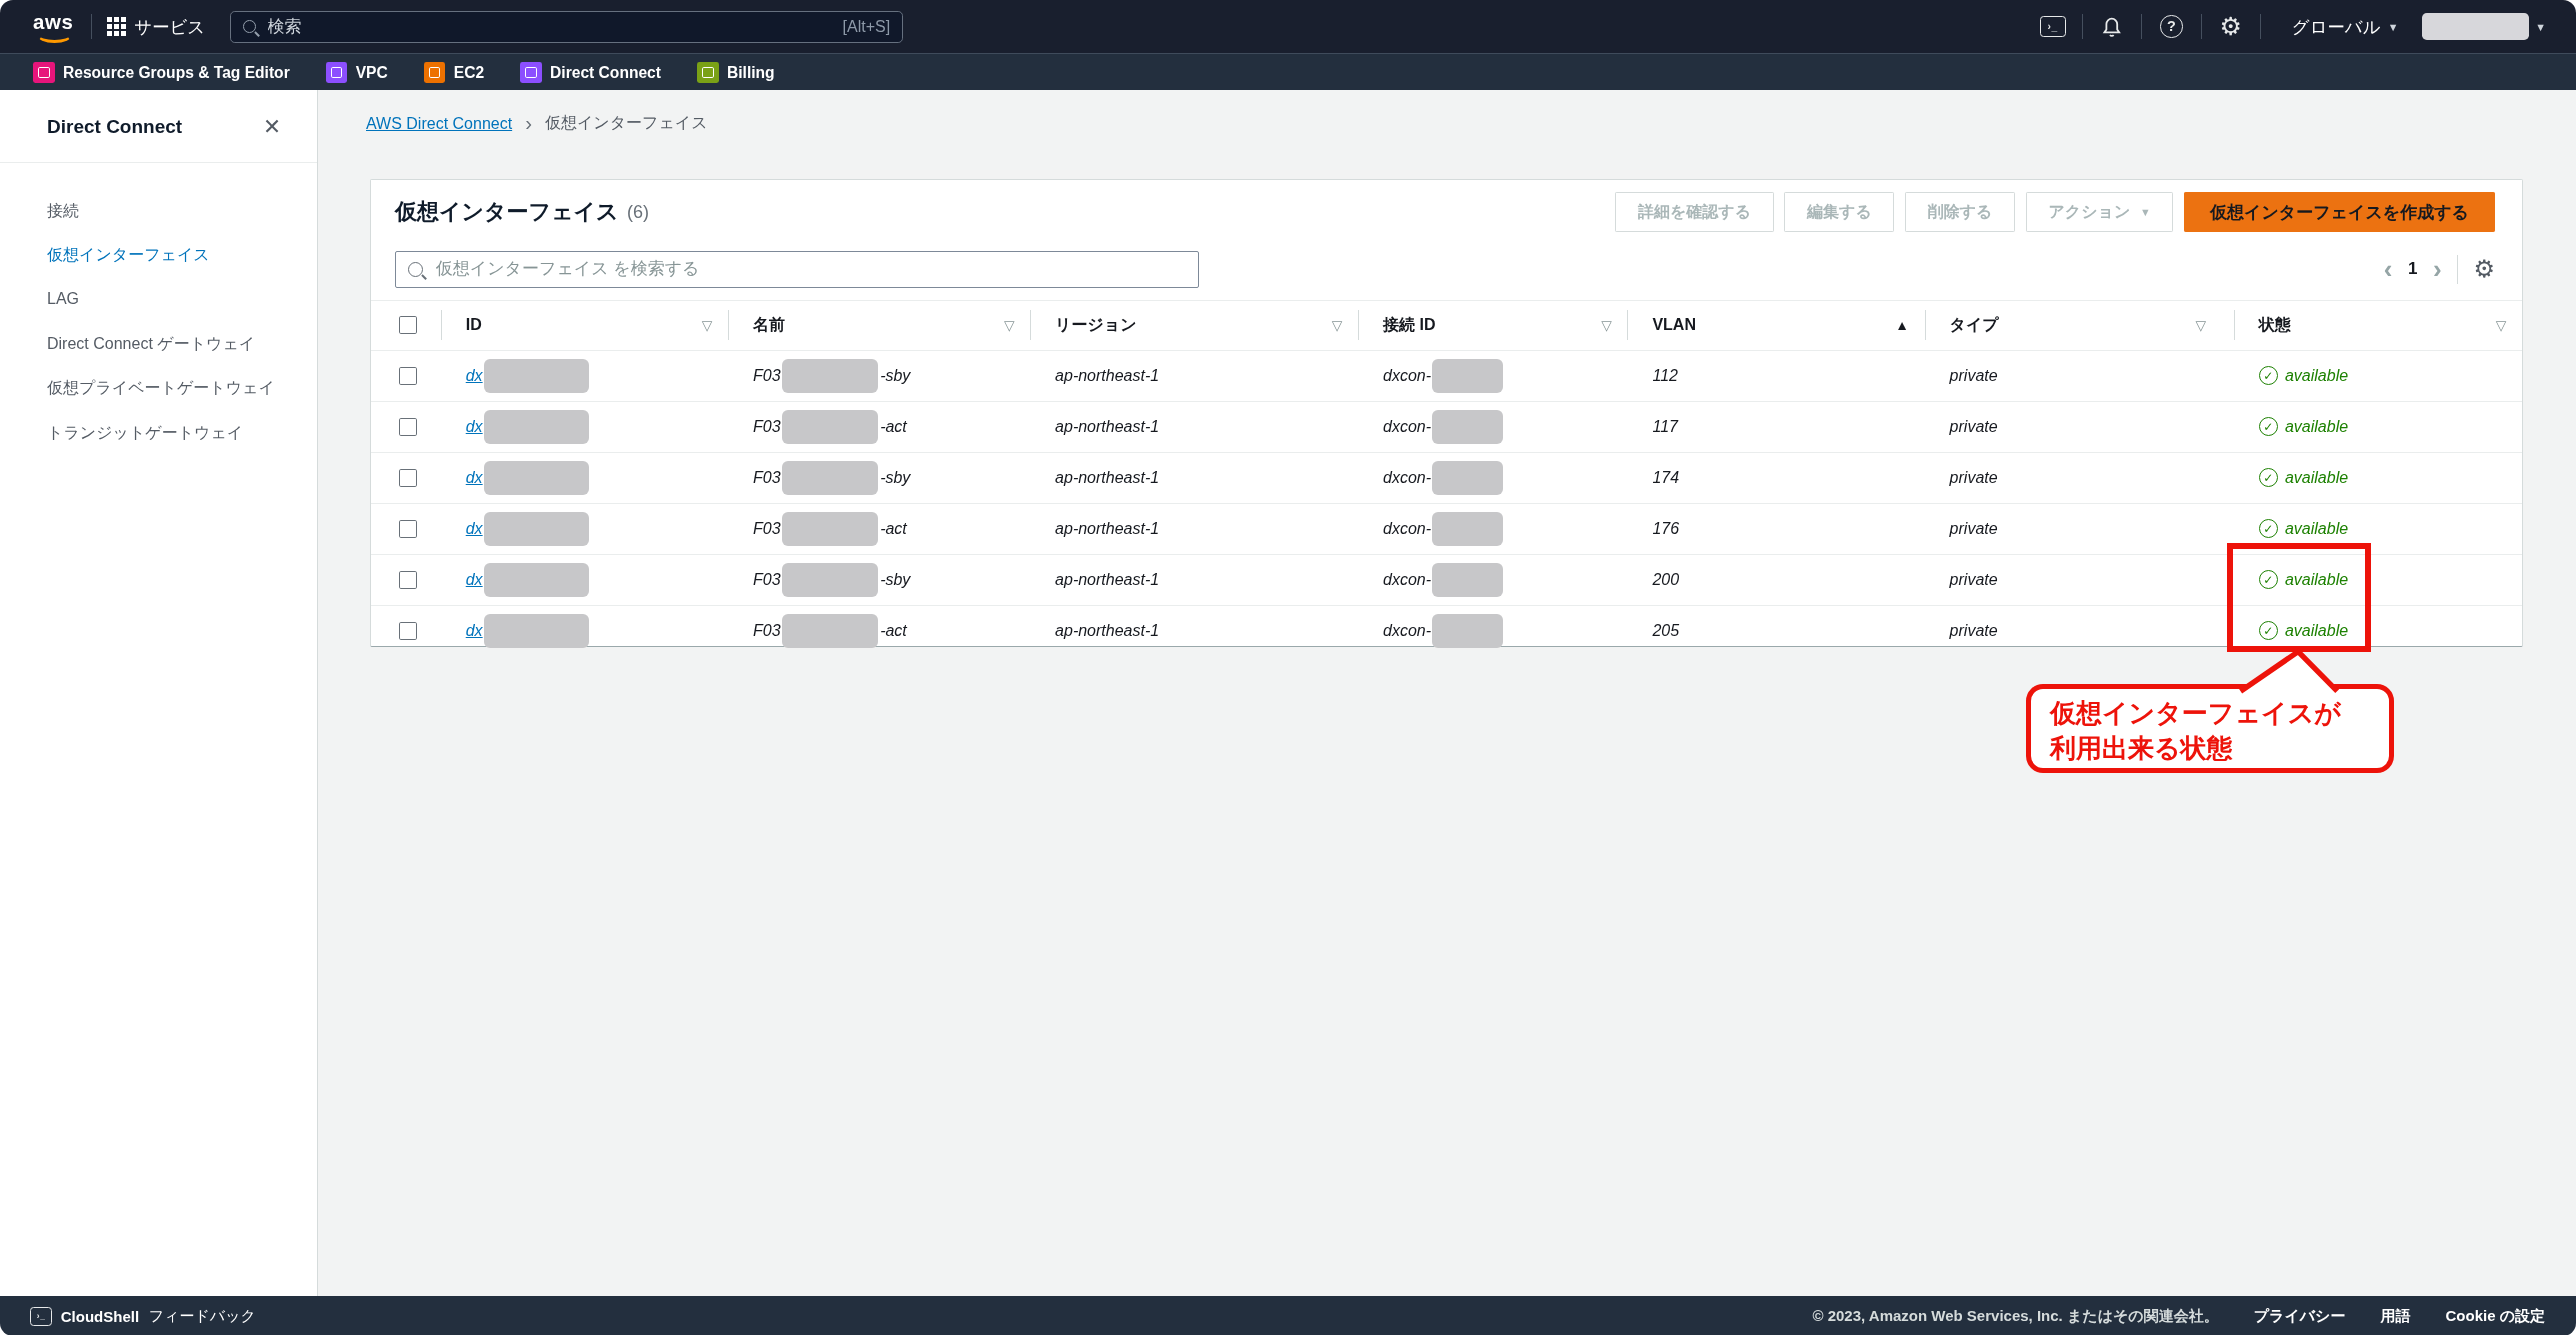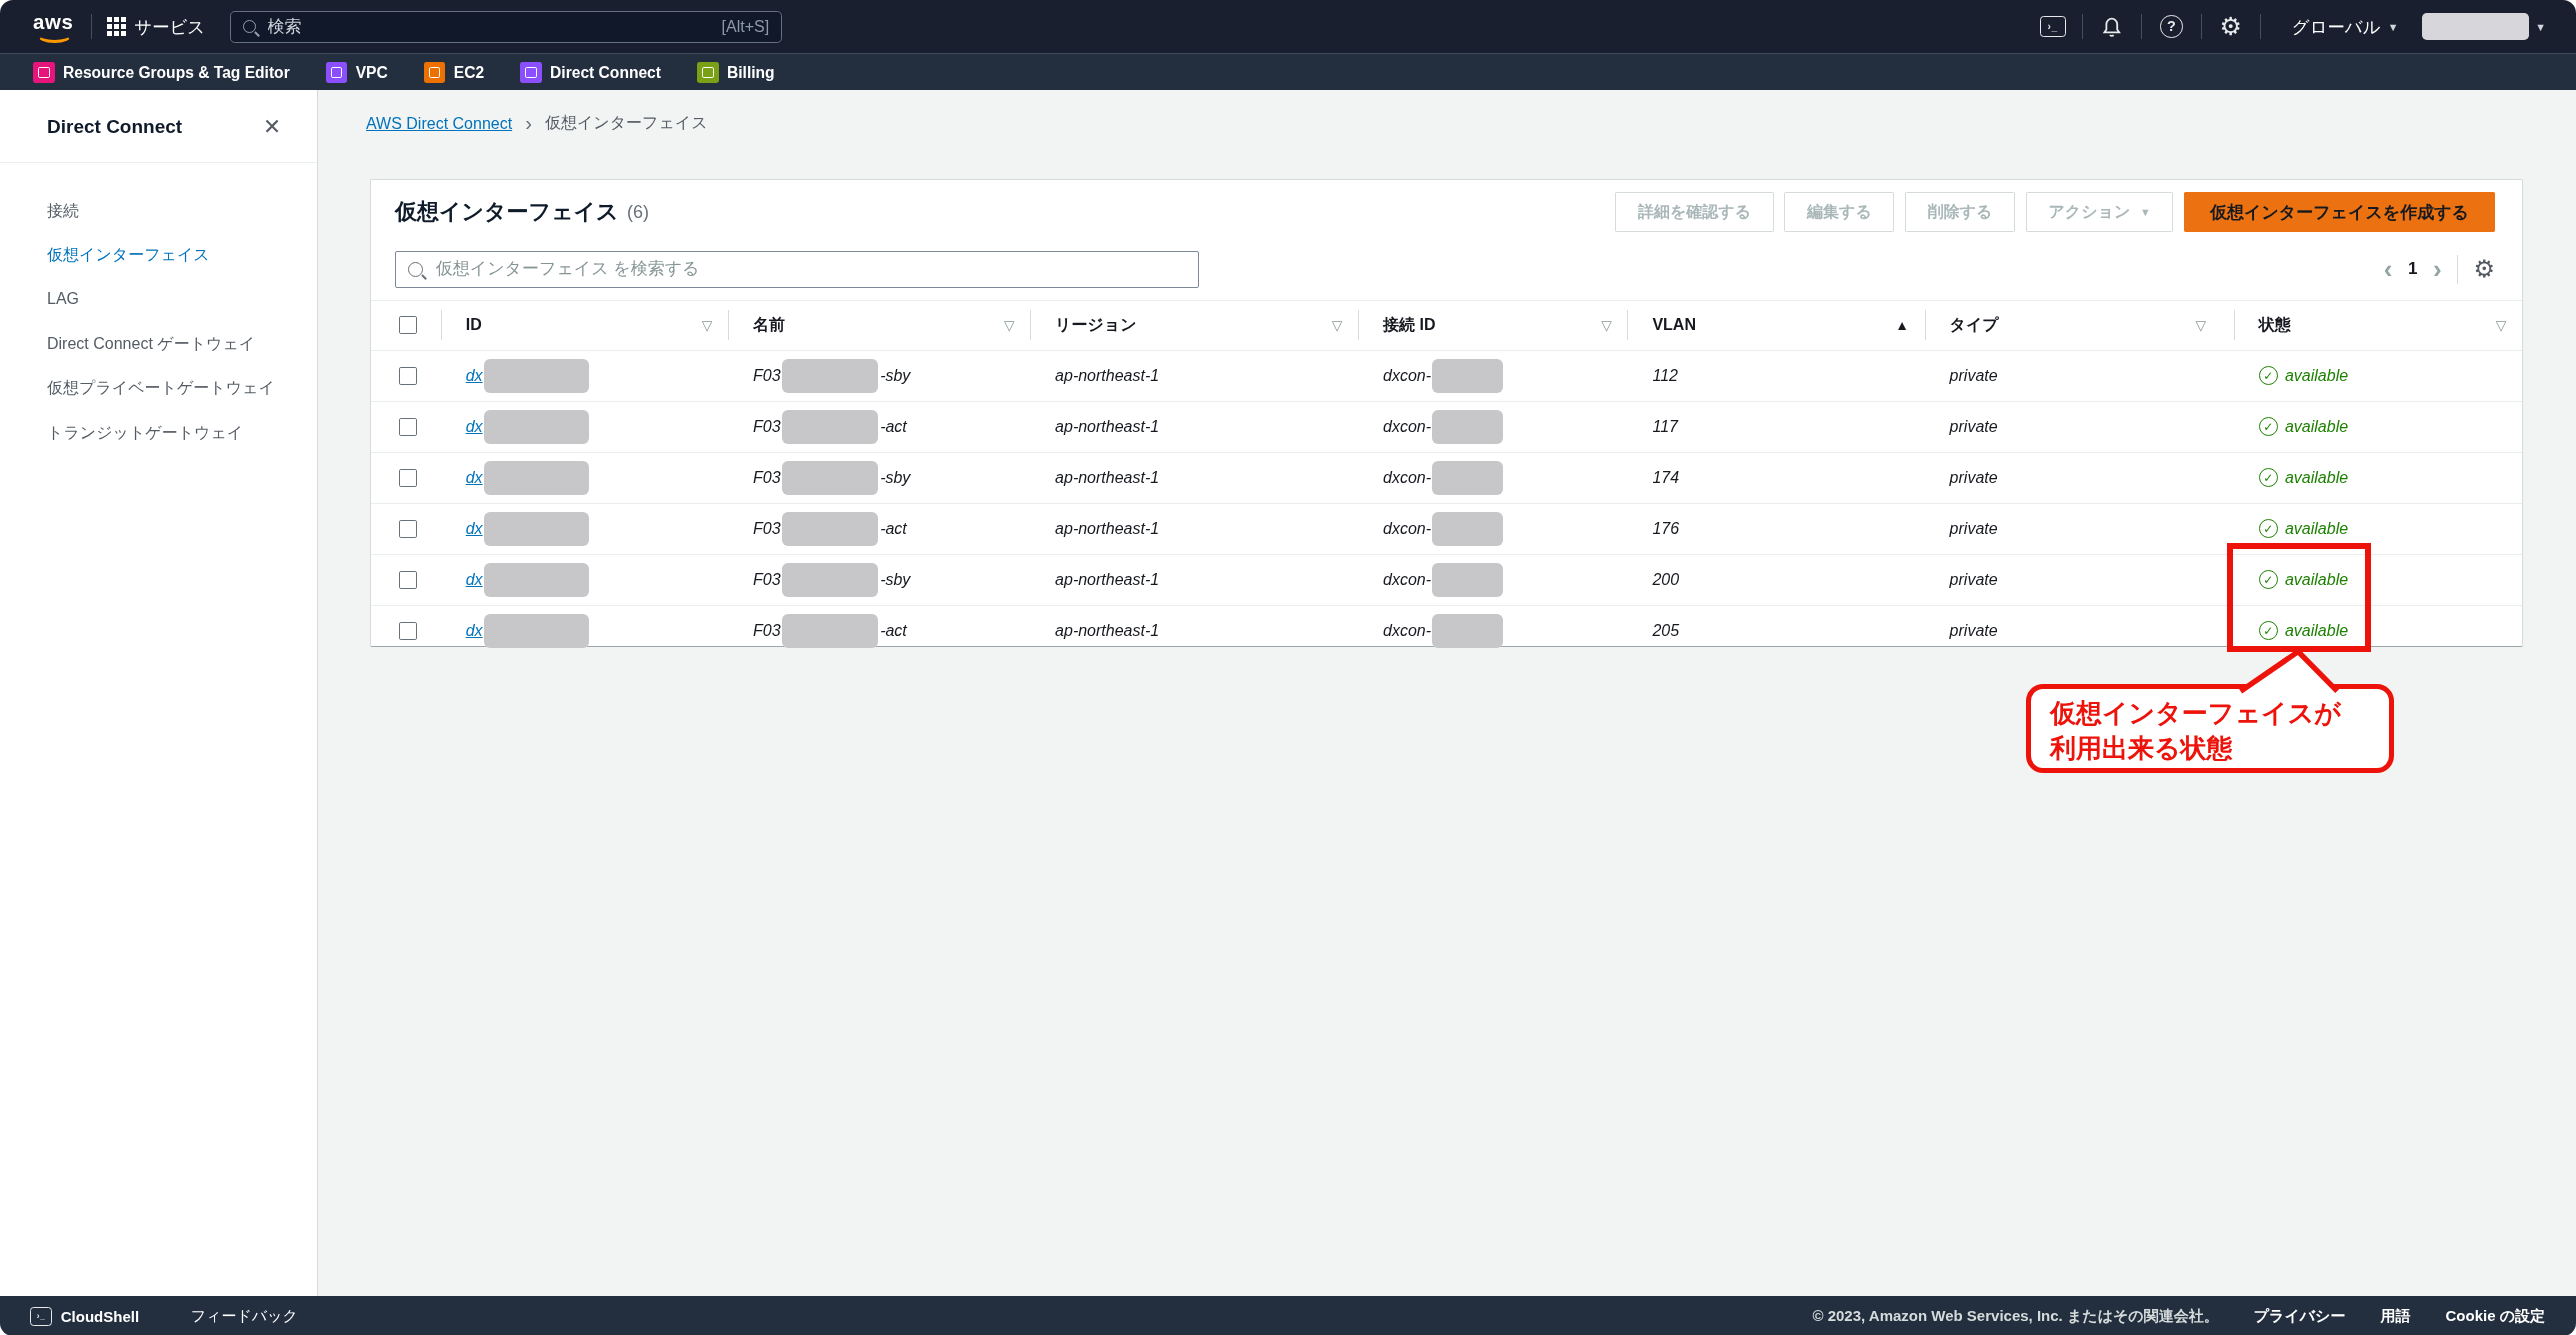--- a/index.html
+++ b/index.html
@@ -9,21 +9,21 @@
   
   .topbar{position:absolute;top:0;left:0;right:0;height:53px;background:#191f2e;display:flex;align-items:center;}
   .aws-logo{margin-left:33px;position:relative;width:42px;height:32px;}
   .aws-logo .wordmark{font-weight:bold;font-size:20.4px;color:#fff;letter-spacing:0.6px;}
   .aws-logo .smile{position:absolute;left:3.6px;bottom:0;width:31px;height:10.8px;border:2.4px solid transparent;
        border-bottom:3px solid #ff9900;border-radius:50%;}
   .vdiv{width:0.6px;height:25px;background:#454f5e;margin:0 15.6px;}
   .services{display:flex;align-items:center;gap:8.4px;color:#fff;font-size:17.4px;}
   .grid-icon{display:grid;grid-template-columns:repeat(3,4.8px);grid-template-rows:repeat(3,4.8px);gap:2.4px;}
   .grid-icon i{background:#fff;width:4.8px;height:4.8px;}
-  .nav-search{margin-left:25px;width:552px;height:32px;background:#10182a;border:1.2px solid #66707f;border-radius:4.8px;
+  .nav-search{margin-left:25px;width:673px;height:32px;background:#10182a;border:1.2px solid #66707f;border-radius:4.8px;
        display:flex;align-items:center;padding:0 12px;box-sizing:border-box;}
   .mag{position:relative;width:10.8px;height:10.8px;border:1.8px solid #95a0ad;border-radius:50%;flex:0 0 auto;}
   .mag::after{content:'';position:absolute;width:2.4px;height:6px;background:#95a0ad;transform:rotate(-45deg);right:-3.6px;bottom:-4.8px;}
   .nav-search input{flex:1;background:transparent;border:none;outline:none;color:#e9ebed;font-size:17px;margin-left:9.6px;
        font-family:"Liberation Sans","DejaVu Sans",sans-serif;}
   .nav-search input::placeholder{color:#cfd5dc;}
   .nav-search .shortcut{color:#8d99a8;font-size:16px;}
   .nav-right{margin-left:auto;display:flex;align-items:center;padding-right:30px;}
   .nav-icon{color:#e7e9ea;display:flex;align-items:center;justify-content:center;width:27.6px;height:27.6px;}
   .term-icon{width:24px;height:19px;border:1.8px solid #e7e9ea;border-radius:3.6px;color:#e7e9ea;font-size:10.2px;
@@ -134,21 +134,21 @@
   .callout{position:absolute;left:1708px;top:594px;width:368px;height:89px;background:#fff;border:5.4px solid #ed130a;
        border-radius:17px;box-sizing:border-box;z-index:6;padding:7.2px 19px;}
   .callout div{color:#ed130a;font-size:26px;font-weight:bold;line-height:35px;white-space:nowrap;}
 
   
   .footer{position:absolute;left:0;right:0;bottom:0;height:40px;background:#232f3e;display:flex;align-items:center;
        color:#fff;font-size:15px;}
   .footer .term-icon{width:20.4px;height:17px;border-width:1.5px;font-size:8.4px;}
   .foot-left{display:flex;align-items:center;gap:9.6px;margin-left:30px;}
   .foot-cloudshell{display:flex;align-items:center;gap:8.4px;font-weight:bold;}
-  .foot-feedback{margin-left:42px;}
+  .foot-feedback{}
   .foot-right{margin-left:auto;display:flex;align-items:center;gap:35px;padding-right:31px;}
   .foot-copy{color:#d5dbdb;font-weight:bold;}
   .foot-link{color:#fff;font-weight:bold;}
 </style>
 </head>
 <body>
 
 <div id="app">
 
   <div class="topbar">

